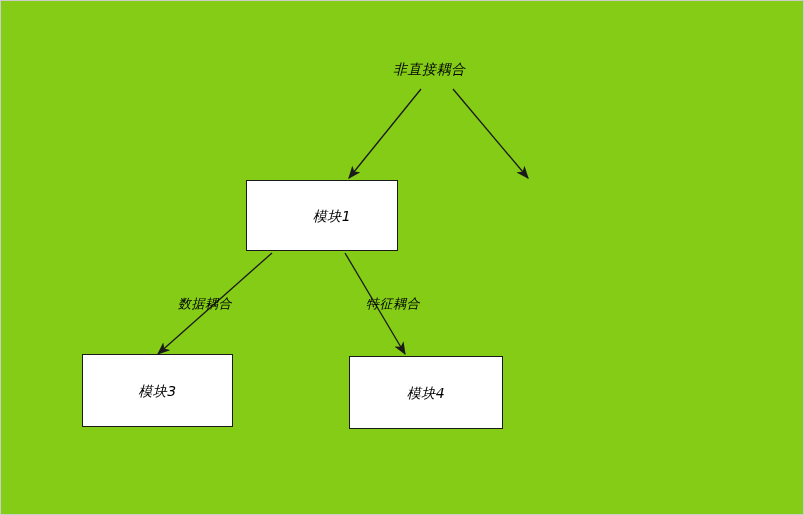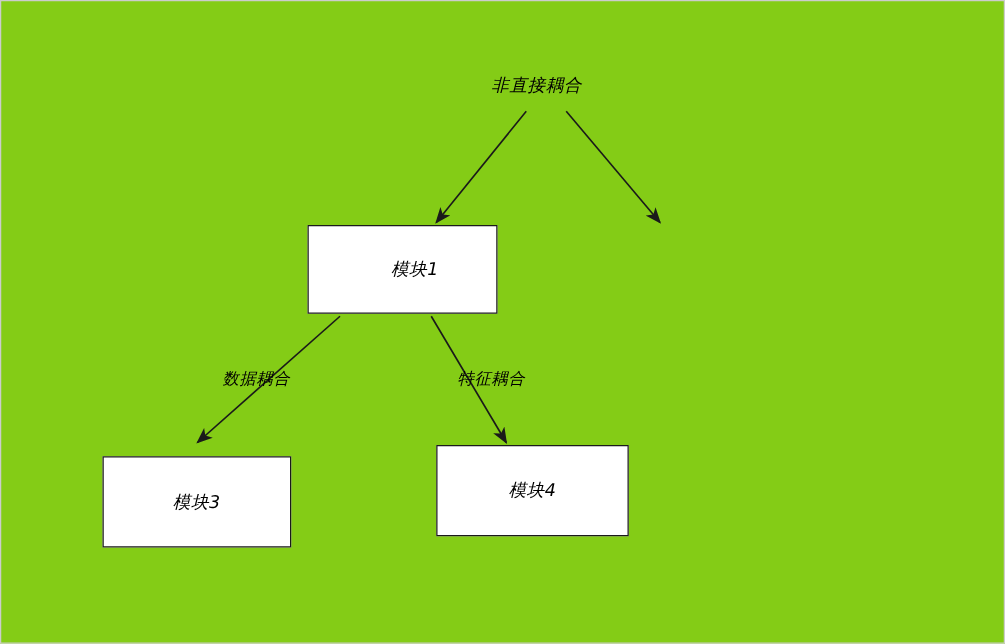--- a/index.html
+++ b/index.html
@@ -78,21 +78,21 @@
     <line x1="344" y1="252" x2="404" y2="353" stroke="#1a1a1a" stroke-width="1.3" marker-end="url(#arrowhead)"></line>
   </svg>
 
   <div class="title-label" style="left:392px; top:61px;">非直接耦合</div>
 
   <div class="node" style="left:245px; top:179px; width:152px; height:71px;padding-left:20px;">
     <span class="node-label">模块1</span>
   </div>
 
 
-  <div class="node" style="left:81px; top:364px; width:151px; height:73px;">
+  <div class="node" style="left:81px; top:353px; width:151px; height:73px;">
     <span class="node-label">模块3</span>
   </div>
 
   <div class="node" style="left:348px; top:355px; width:154px; height:73px;">
     <span class="node-label">模块4</span>
   </div>
 
   <div class="edge-label" style="left:177px; top:296px;">数据耦合</div>
 
   <div class="edge-label" style="left:337px; top:296px;padding-left:28px;">特征耦合</div>

